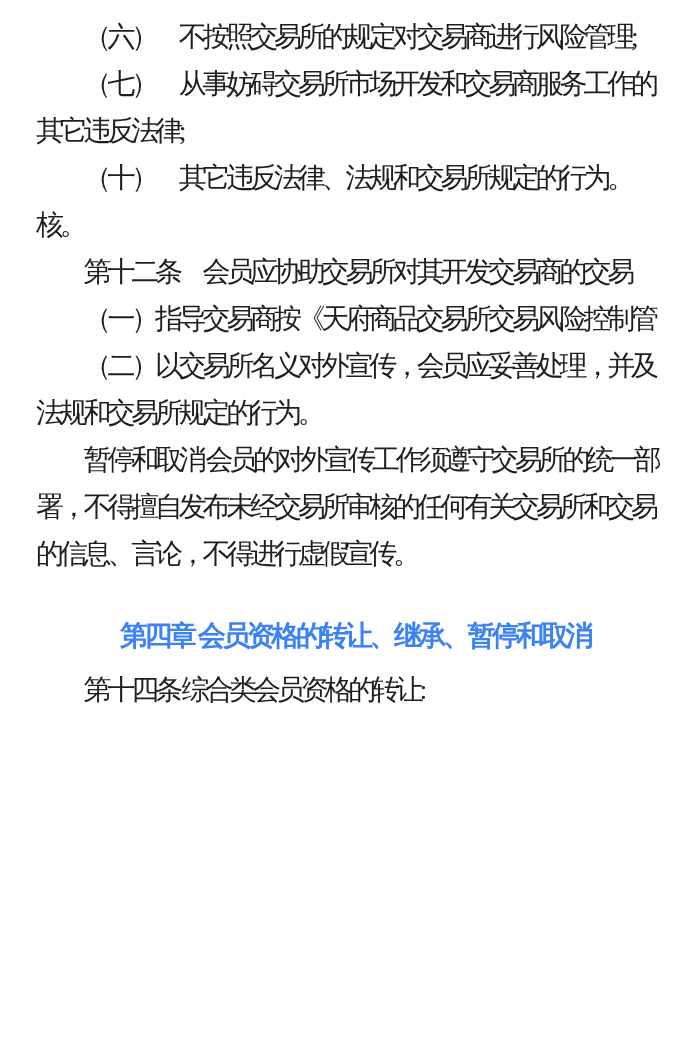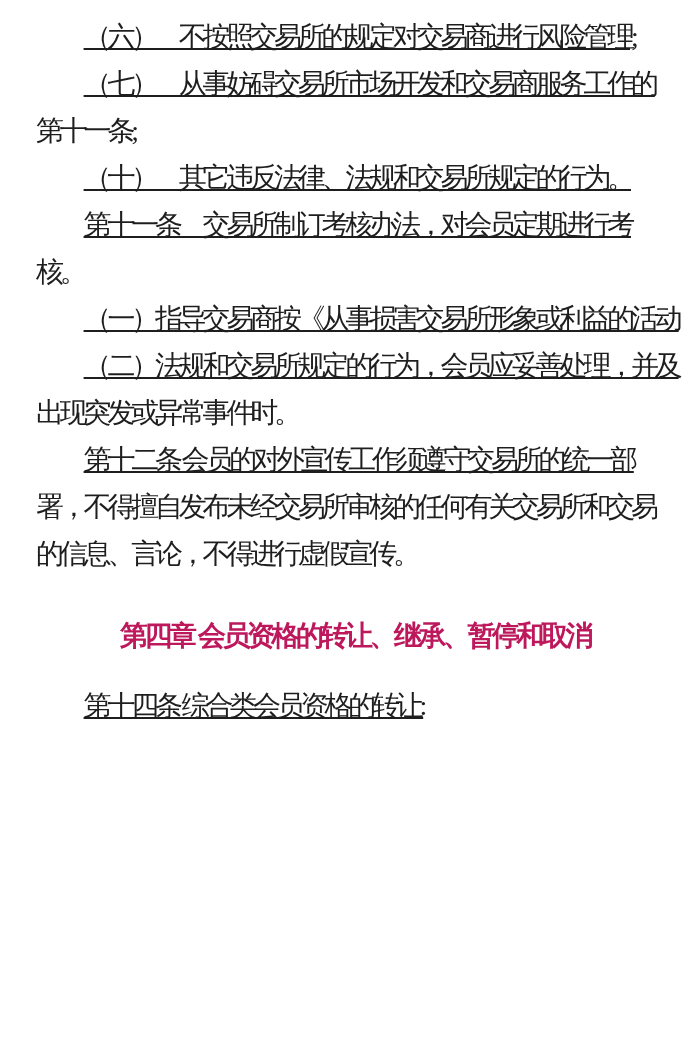--- a/index.html
+++ b/index.html
@@ -21,50 +21,49 @@
   }
   .line {
     font-size: 28px;
     letter-spacing: -4.2px;
     line-height: 47px;
     height: 47px;
     white-space: nowrap;
   }
   .indent {
     text-indent: 1.7em;
-    text-decoration: underline;
   }
   .chapter {
     margin: 35px 0 0 0;
     padding: 0;
     font-family: "Liberation Sans", sans-serif;
     font-weight: 700;
-    color: #be185d;
+    color: #3b82f6;
     font-size: 28px;
     letter-spacing: -3.5px;
     line-height: 48px;
     height: 48px;
     text-align: center;
     white-space: nowrap;
   }
   .closing {
-    margin-top: 22px;
+    margin-top: 6px;
   }
 </style>
 </head>
 <body>
 
 <div class="page">
   <div class="line indent">（六）　不按照交易所的规定对交易商进行风险管理;</div>
   <div class="line indent">（七）　从事妨碍交易所市场开发和交易商服务工作的</div>
-  <div class="line">第十一条;</div>
+  <div class="line">其它违反法律;</div>
   <div class="line indent">（十）　其它违反法律、法规和交易所规定的行为。</div>
-  <div class="line indent">第十一条　交易所制订考核办法，对会员定期进行考</div>
   <div class="line">核。</div>
-  <div class="line indent">（一）指导交易商按《从事损害交易所形象或利益的活动</div>
-  <div class="line indent">（二）法规和交易所规定的行为，会员应妥善处理，并及</div>
-  <div class="line">出现突发或异常事件时。</div>
-  <div class="line indent">第十二条 会员的对外宣传工作须遵守交易所的统一部</div>
+  <div class="line indent">第十二条　会员应协助交易所对其开发交易商的交易</div>
+  <div class="line indent">（一）指导交易商按《天府商品交易所交易风险控制管</div>
+  <div class="line indent">（二）以交易所名义对外宣传，会员应妥善处理，并及</div>
+  <div class="line">法规和交易所规定的行为。</div>
+  <div class="line indent">暂停和取消 会员的对外宣传工作须遵守交易所的统一部</div>
   <div class="line">署，不得擅自发布未经交易所审核的任何有关交易所和交易</div>
   <div class="line">的信息、言论，不得进行虚假宣传。</div>
   <h2 class="chapter">第四章 会员资格的转让、继承、暂停和取消</h2>
   <div class="line indent closing">第十四条 综合类会员资格的转让:</div>
 </div>
 
 </body></html>

